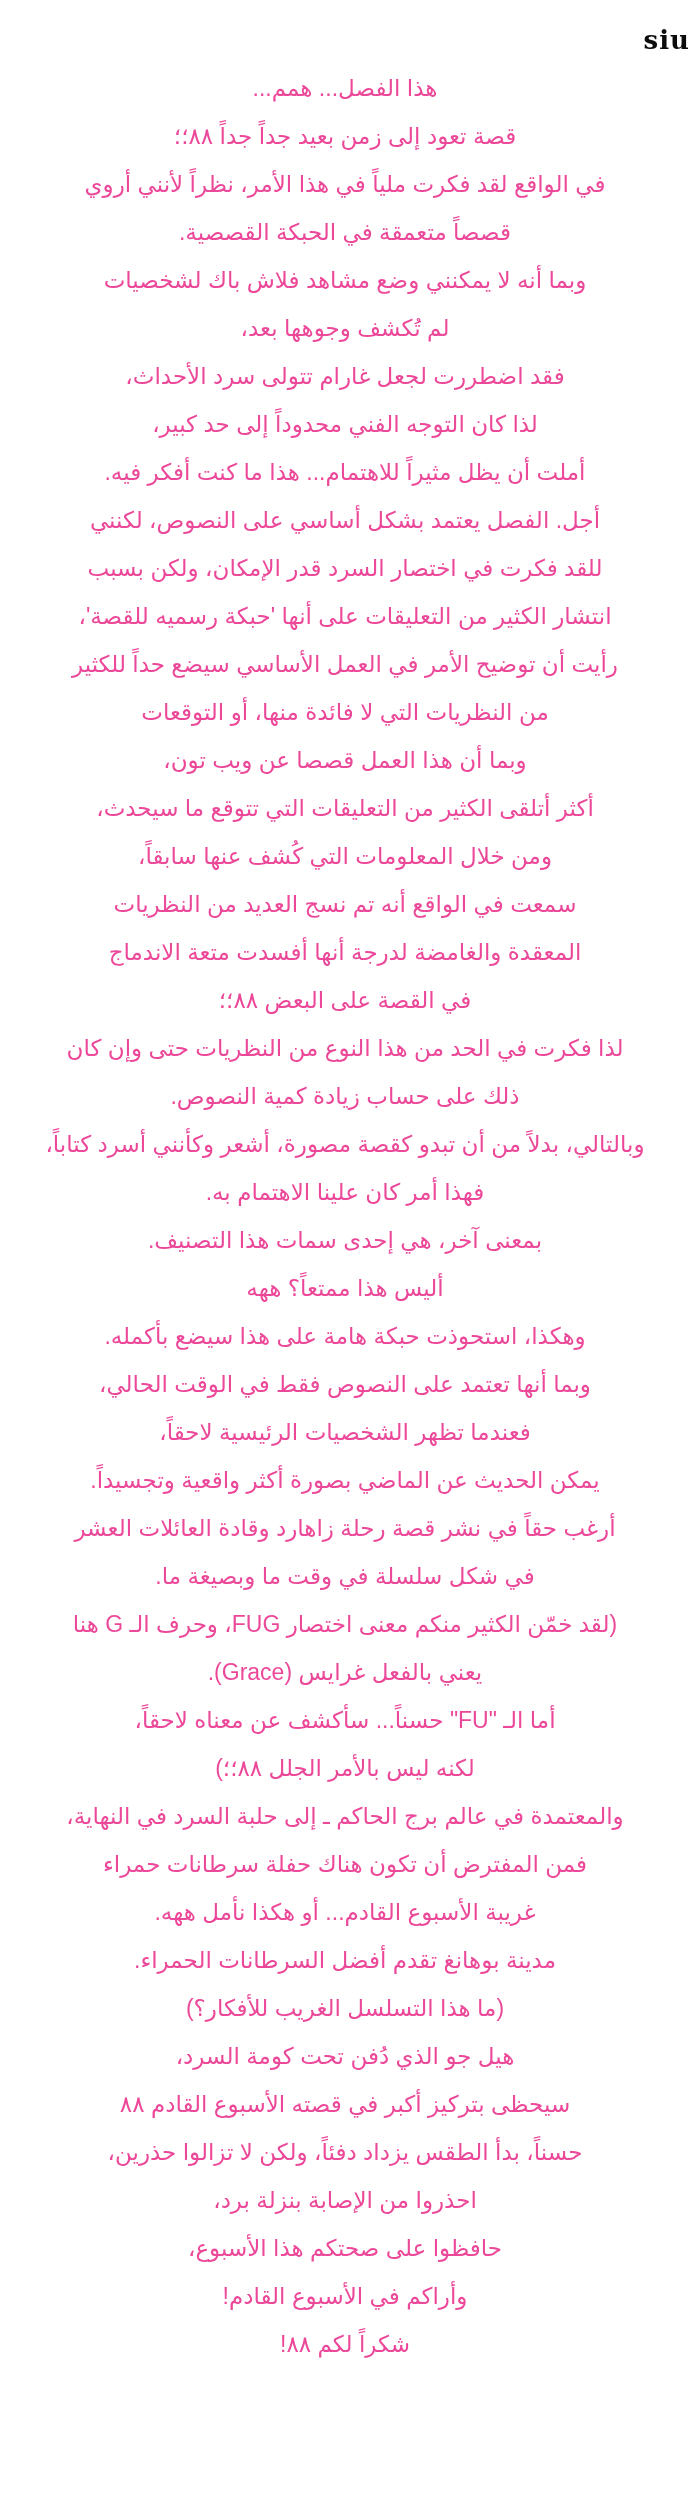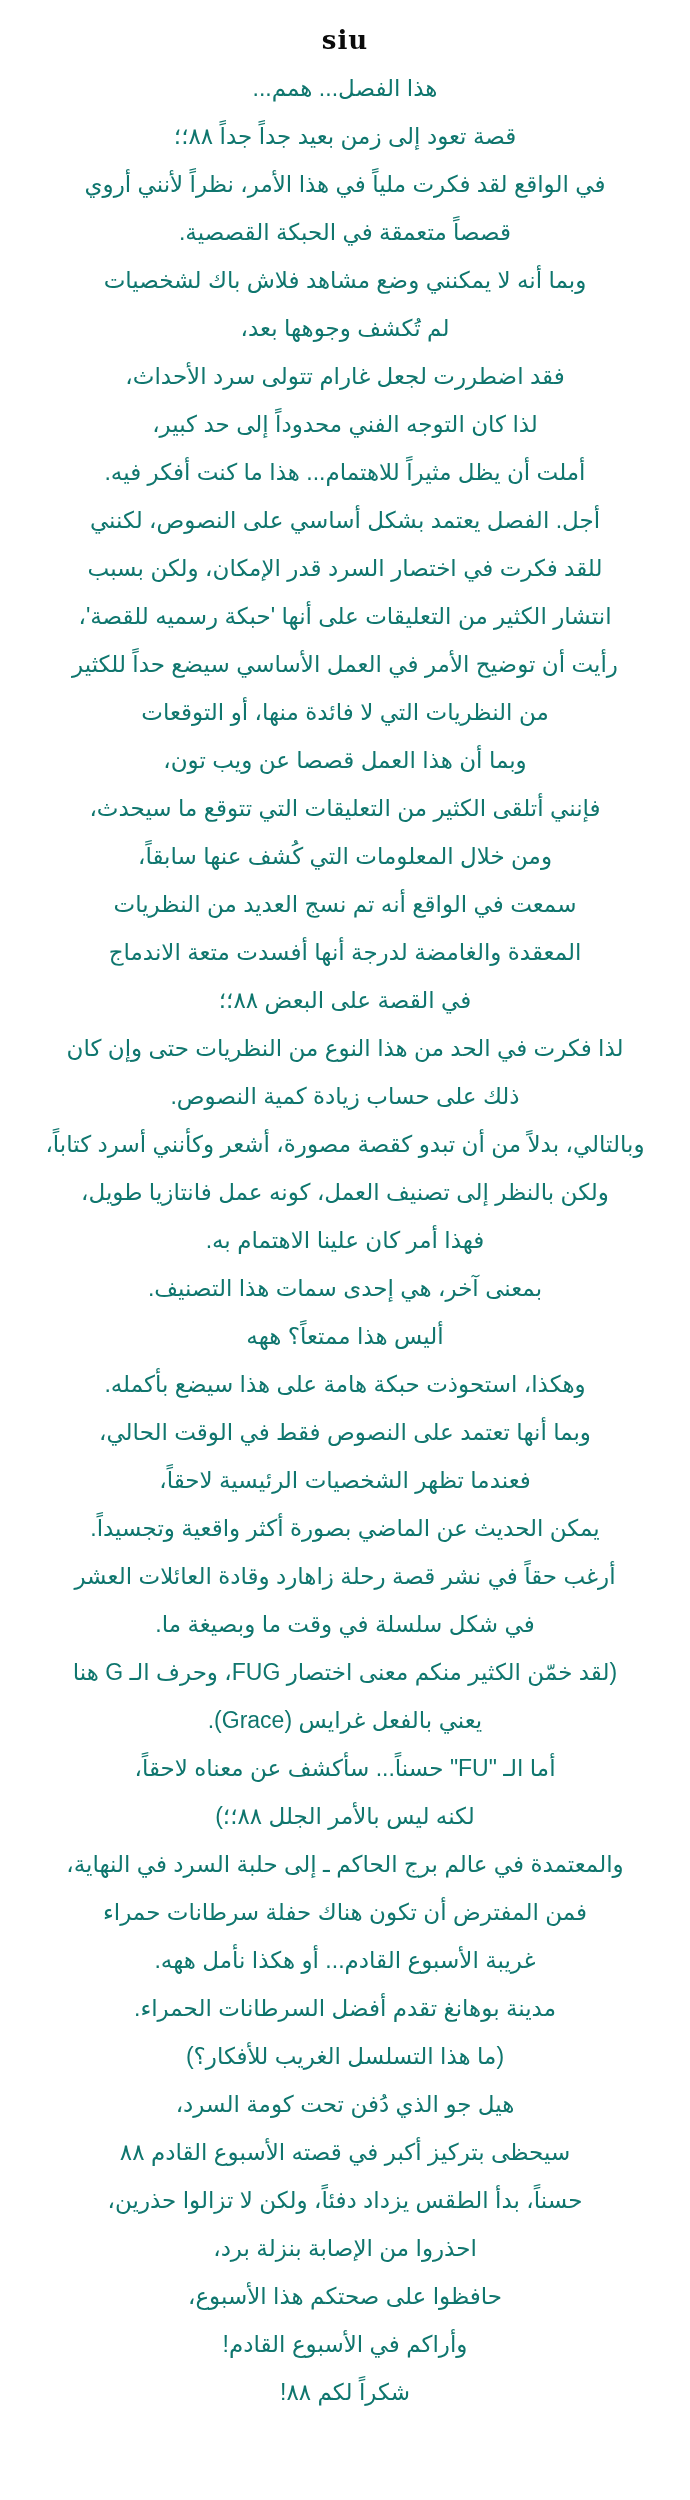--- a/index.html
+++ b/index.html
@@ -13,21 +13,21 @@
     min-height: 2500px;
     margin: 0 auto;
     background: #ffffff;
     box-sizing: border-box;
     padding-top: 20px;
     overflow: hidden;
     color: #0b0b0b;
   }
   .title {
     margin: 0 0 4px 0;
-    text-align: center;
+    text-align: right;
     direction: ltr;
     font-family: "DejaVu Serif", serif;
     font-style: normal;
     font-weight: bold;
     font-size: 26px;
     line-height: 40px;
     letter-spacing: 1px;
     color: #0b0b0b;
   }
   .note {
@@ -38,21 +38,21 @@
     margin: 0;
     padding: 0;
     direction: rtl;
     unicode-bidi: plaintext;
     text-align: center;
     white-space: nowrap;
     
     font-family: "Liberation Sans", "DejaVu Sans", sans-serif;
     font-size: 23px;
     line-height: 48px;
-    color: #0f766e;
+    color: #ec4899;
   }
 </style>
 </head>
 <body>
 
 <div class="page">
   <h1 class="title">siu</h1>
   <div class="note">
     <p class="line">هذا الفصل... همم...</p>
     <p class="line">قصة تعود إلى زمن بعيد جداً جداً ٨٨؛؛</p>
@@ -62,29 +62,28 @@
     <p class="line">لم تُكشف وجوهها بعد،</p>
     <p class="line">فقد اضطررت لجعل غارام تتولى سرد الأحداث،</p>
     <p class="line">لذا كان التوجه الفني محدوداً إلى حد كبير،</p>
     <p class="line">أملت أن يظل مثيراً للاهتمام... هذا ما كنت أفكر فيه.</p>
     <p class="line">أجل. الفصل يعتمد بشكل أساسي على النصوص، لكنني</p>
     <p class="line">للقد فكرت في اختصار السرد قدر الإمكان، ولكن بسبب</p>
     <p class="line">انتشار الكثير من التعليقات على أنها 'حبكة رسميه للقصة'،</p>
     <p class="line">رأيت أن توضيح الأمر في العمل الأساسي سيضع حداً للكثير</p>
     <p class="line">من النظريات التي لا فائدة منها، أو التوقعات</p>
     <p class="line">وبما أن هذا العمل قصصا عن ويب تون،</p>
-    <p class="line">فإنني أتلقى الكثير من التعليقات التي تتوقع ما سيحدث،</p>
+    <p class="line">أكثر أتلقى الكثير من التعليقات التي تتوقع ما سيحدث،</p>
     <p class="line">ومن خلال المعلومات التي كُشف عنها سابقاً،</p>
     <p class="line">سمعت في الواقع أنه تم نسج العديد من النظريات</p>
     <p class="line">المعقدة والغامضة لدرجة أنها أفسدت متعة الاندماج</p>
     <p class="line">في القصة على البعض ٨٨؛؛</p>
     <p class="line">لذا فكرت في الحد من هذا النوع من النظريات حتى وإن كان</p>
     <p class="line">ذلك على حساب زيادة كمية النصوص.</p>
     <p class="line">وبالتالي، بدلاً من أن تبدو كقصة مصورة، أشعر وكأنني أسرد كتاباً،</p>
-    <p class="line">ولكن بالنظر إلى تصنيف العمل، كونه عمل فانتازيا طويل،</p>
     <p class="line">فهذا أمر كان علينا الاهتمام به.</p>
     <p class="line">بمعنى آخر، هي إحدى سمات هذا التصنيف.</p>
     <p class="line">أليس هذا ممتعاً؟ ههه</p>
     <p class="line">وهكذا، استحوذت حبكة هامة على هذا سيضع بأكمله.</p>
     <p class="line">وبما أنها تعتمد على النصوص فقط في الوقت الحالي،</p>
     <p class="line">فعندما تظهر الشخصيات الرئيسية لاحقاً،</p>
     <p class="line">يمكن الحديث عن الماضي بصورة أكثر واقعية وتجسيداً.</p>
     <p class="line">أرغب حقاً في نشر قصة رحلة زاهارد وقادة العائلات العشر</p>
     <p class="line">في شكل سلسلة في وقت ما وبصيغة ما.</p>
     <p class="line">(لقد خمّن الكثير منكم معنى اختصار FUG، وحرف الـ G هنا</p>

